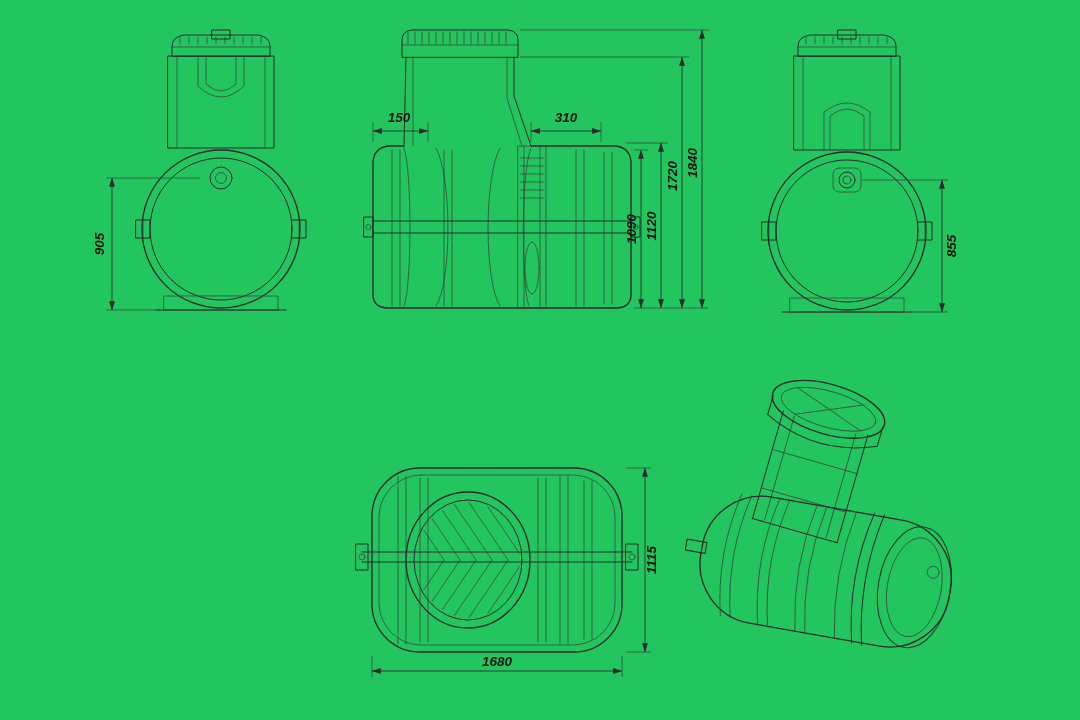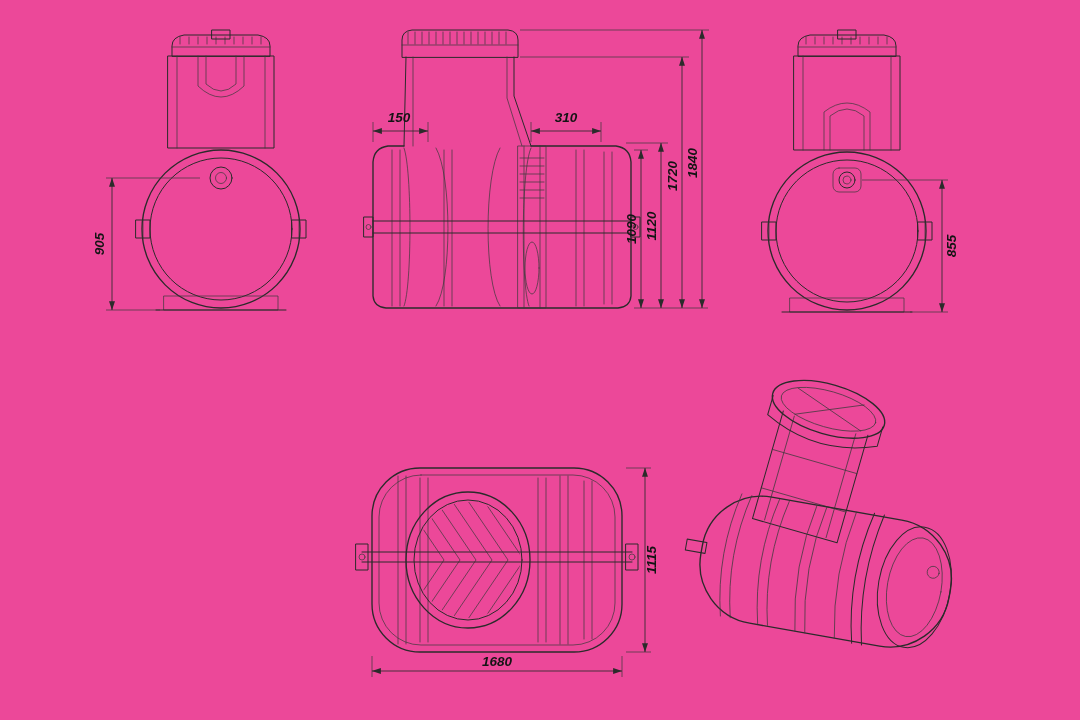--- a/index.html
+++ b/index.html
@@ -5,21 +5,21 @@
   html, body {
     margin: 0;
     padding: 0;
     background: #ffffff;
     font-family: "Liberation Sans", sans-serif;
   }
   .stage {
     position: relative;
     width: 1080px;
     height: 720px;
-    background: #ec4899;
+    background: #22c55e;
     overflow: hidden;
   }
   svg { display: block; }
   
   .ol  { fill: none; stroke: #2b2b2b; stroke-width: 1.35; stroke-linejoin: round; stroke-linecap: round; }
   .ol2 { fill: none; stroke: #2b2b2b; stroke-width: 1;    stroke-linejoin: round; stroke-linecap: round; }
   
   .tl  { fill: none; stroke: #3a3a3a; stroke-width: 0.7;  stroke-linejoin: round; stroke-linecap: round; }
   
   .dl  { fill: none; stroke: #2b2b2b; stroke-width: 0.85; }

